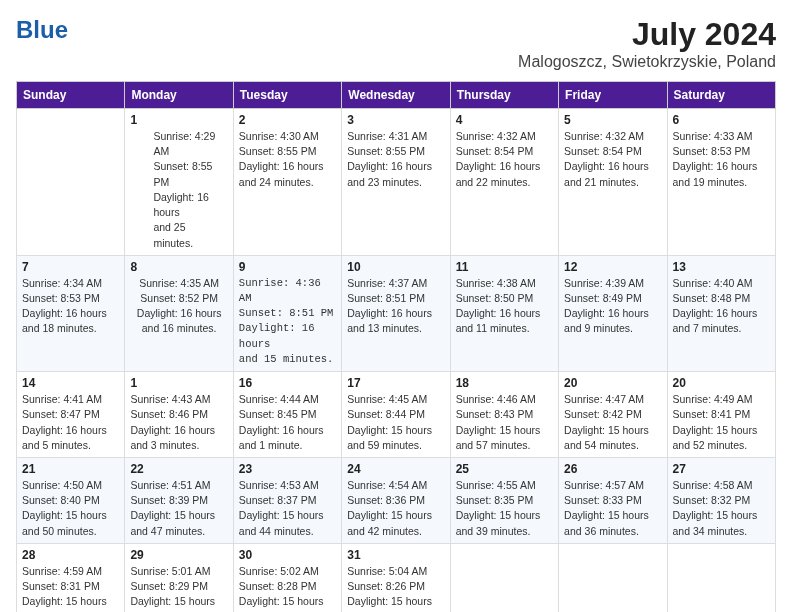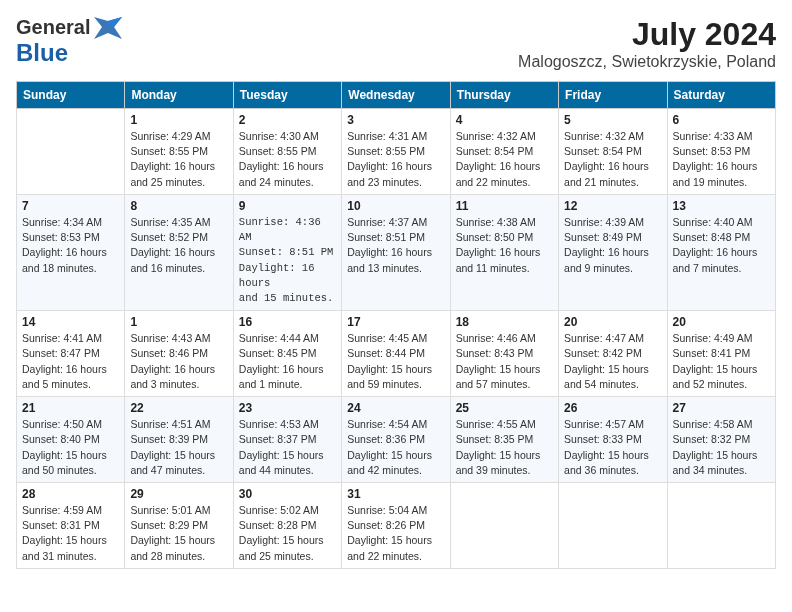--- a/index.html
+++ b/index.html
@@ -37,21 +37,21 @@
     .location-title {
       font-size: 16px;
       color: #444;
     }
     .calendar {
       width: 100%;
       border-collapse: collapse;
       font-size: 11px;
     }
     .calendar th {
-      background-color: #0369a1;
+      background-color: #4c1d95;
       color: #fff;
       text-align: left;
       padding: 6px 6px;
       font-size: 12px;
       font-weight: bold;
       border: 1px solid #ccc;
     }
     .calendar td {
       border: 1px solid #ddd;
       vertical-align: top;
@@ -77,27 +77,20 @@
     }
     .empty-cell {
       background: #fff !important;
     }
   </style>
 </head>
 <body>
 
 <div class="header">
   <div class="logo">
-    <div class="logo-row">
-      <span style="font-size:20px;font-weight:bold;color:#333;">General</span>
-      <svg width="28" height="22" viewBox="0 0 28 22" style="margin-left:2px;">
-        <polygon points="14,4 28,0 20,10 28,22 14,16 0,22 8,10 0,0" fill="#1a5fa8" opacity="0.85"></polygon>
-        <polygon points="14,4 28,0 20,10 14,8" fill="#2a7dd4"></polygon>
-      </svg>
-    </div>
     <div>
       <span style="font-size:24px;font-weight:bold;color:#1a5fa8;">Blue</span>
     </div>
   </div>
   <div class="title-section">
     <div class="month-title">July 2024</div>
     <div class="location-title">Malogoszcz, Swietokrzyskie, Poland</div>
   </div>
 </div>
 
@@ -111,21 +104,21 @@
         <th>Thursday</th>
         <th>Friday</th>
         <th>Saturday</th>
       </tr>
   </thead>
   <tbody id="calendar-body">
   <tr>
         <td class="empty-cell"></td>
         <td>
           <span class="day-number">1</span>
-          <div class="day-info" style="white-space: pre-line;">Sunrise: 4:29 AM
+          <div class="day-info" style="white-space: pre-line; margin-left: 23px;">Sunrise: 4:29 AM
 Sunset: 8:55 PM
 Daylight: 16 hours
 and 25 minutes.</div>
         </td>
         <td>
           <span class="day-number">2</span>
           <div class="day-info" style="white-space: pre-line;">Sunrise: 4:30 AM
 Sunset: 8:55 PM
 Daylight: 16 hours
 and 24 minutes.</div>
@@ -162,21 +155,21 @@
       <tr>
         <td>
           <span class="day-number">7</span>
           <div class="day-info" style="white-space: pre-line;">Sunrise: 4:34 AM
 Sunset: 8:53 PM
 Daylight: 16 hours
 and 18 minutes.</div>
         </td>
         <td>
           <span class="day-number">8</span>
-          <div class="day-info" style="white-space: pre-line;">Sunrise: 4:35 AM
+          <div class="day-info" style="white-space: pre-line; text-align: center;">Sunrise: 4:35 AM
 Sunset: 8:52 PM
 Daylight: 16 hours
 and 16 minutes.</div>
         </td>
         <td>
           <span class="day-number">9</span>
           <div class="day-info" style="white-space: pre-line; font-family: Liberation Mono, monospace;">Sunrise: 4:36 AM
 Sunset: 8:51 PM
 Daylight: 16 hours
 and 15 minutes.</div>

